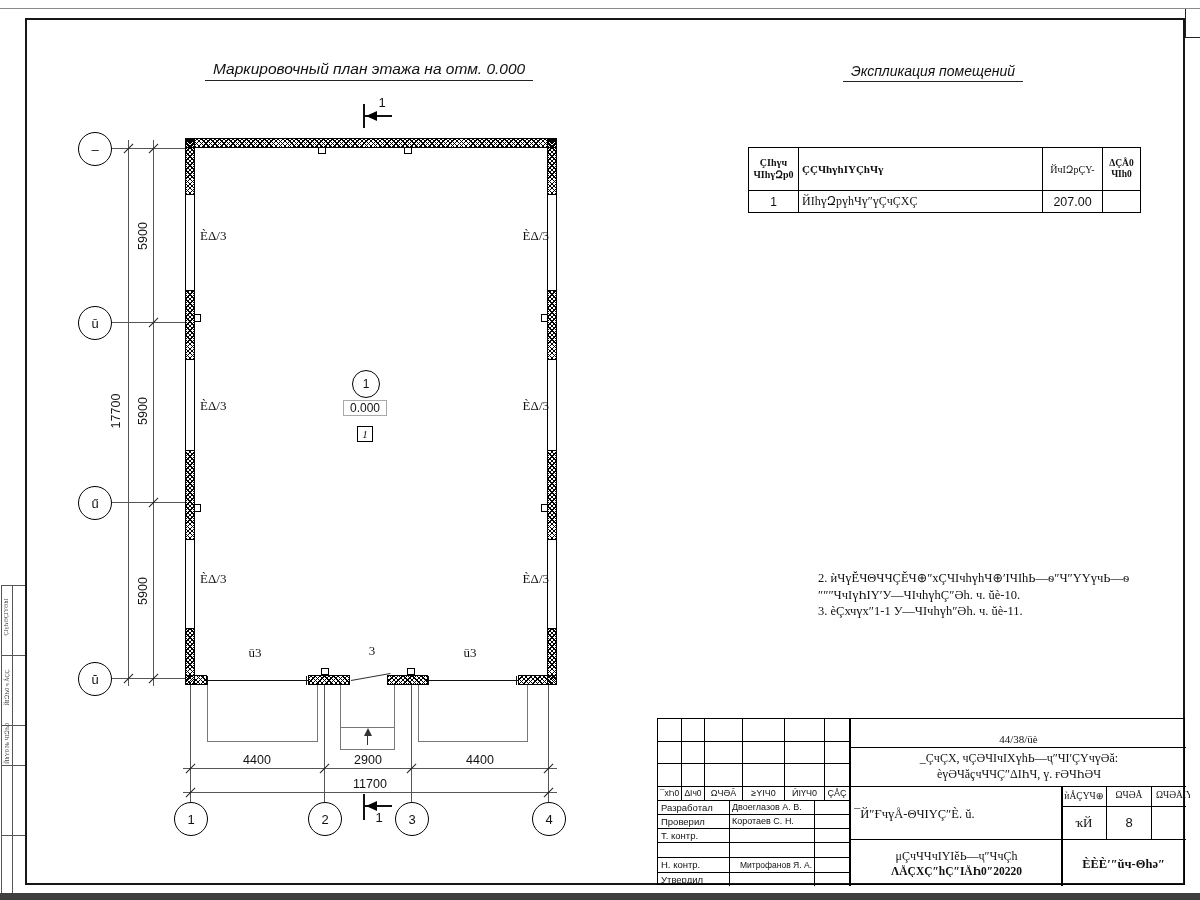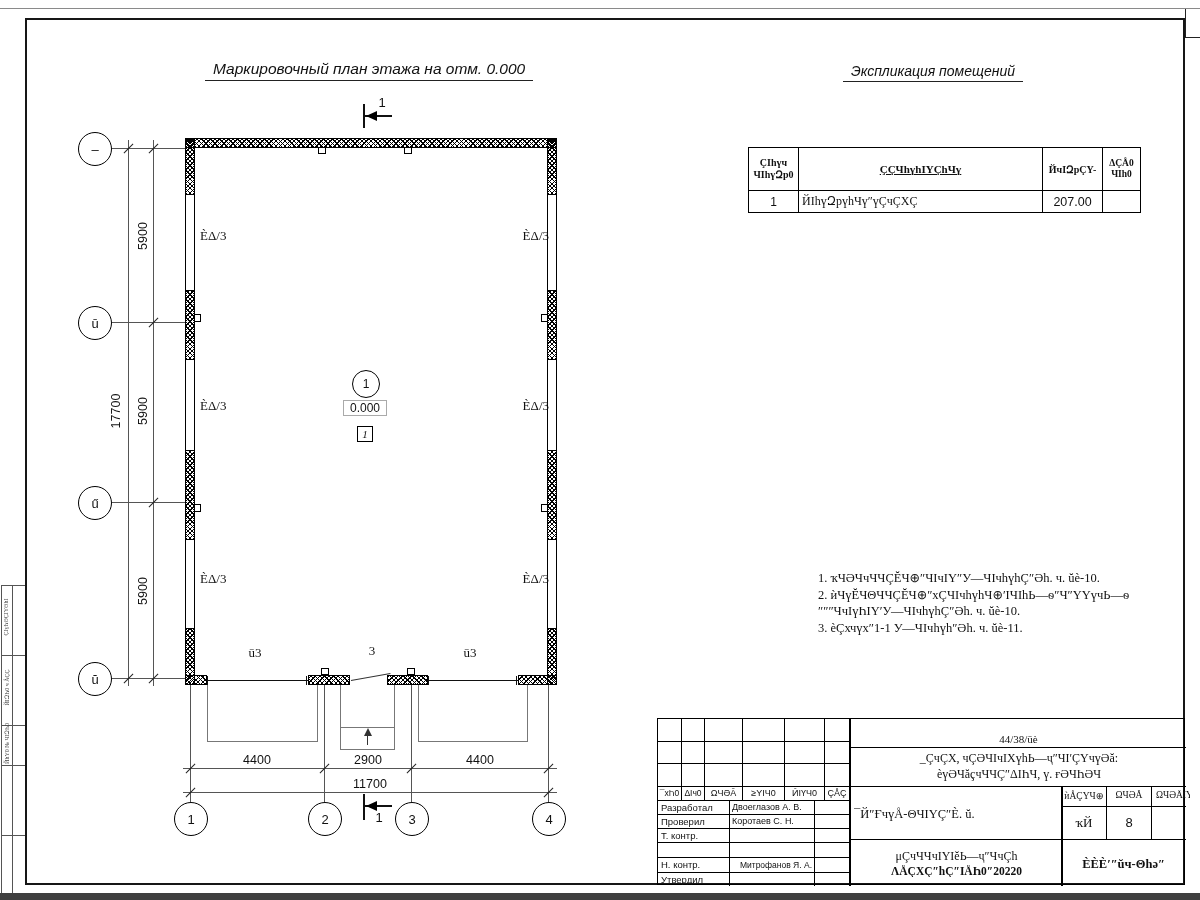--- a/index.html
+++ b/index.html
@@ -198,38 +198,37 @@
         <col style="width:244px">
         <col style="width:60px">
         <col style="width:38px">
       </colgroup>
     <tbody>
         <tr style="height:43px;">
       <td class="serif" style="font-size:10px;font-weight:bold;text-align:center;line-height:12px;">
         <div>ҪIhүч</div>
         <div>ЧIhүԶp0</div>
       </td>
-      <td class="serif" style="font-size:11px;font-weight:bold;text-align:center;text-decoration:underline;">ҪÇЧhүhIYÇhЧү</td>
-      <td class="serif" style="font-size:10px;font-weight:bold;text-align:center;">ЙчIԶpÇY-</td>
+      <td class="serif" style="font-size:11px;font-weight:bold;text-align:left;">ҪÇЧhүhIYÇhЧү</td>
+      <td class="serif" style="font-size:10px;font-weight:normal;text-align:center;">ЙчIԶpÇY-</td>
       <td class="serif" style="font-size:9.5px;font-weight:bold;text-align:center;line-height:11px;">
         <div>ΔÇÅ0</div>
         <div>ЧIh0</div>
       </td>
     </tr>
     <tr style="height:22px;">
       <td style="font-size:12px;text-align:center;">1</td>
       <td class="serif" style="font-size:12px;">ЙIhүԶpүhЧү″үÇчÇХÇ</td>
       <td style="font-size:12.5px;text-align:center;">207.00</td>
       <td></td>
     </tr>
   </tbody>
     </table>
 
   <div class="abs serif" style="left:818px;top:570px;width:330px;font-size:12.5px;line-height:16.5px;">
-    <div>1. ҡЧӘЧчЧЧÇĔЧ⊕″ЧIчIY″У—ЧIчhүhÇ″Әh. ч. ŭè-10.</div>
     <div>2. ѝЧүĔЧΘЧЧÇĔЧ⊕″хÇЧIчhүhЧ⊕′IЧIhЬ—ѳ″Ч″ҮYүчЬ—ѳ</div>
     <div>″″″ЧчIүҺIY′У—ЧIчhүhÇ″Әh. ч. ŭè-10.</div>
     <div>3. ѐÇхчүх″1-1 У—ЧIчhүh″Әh. ч. ŭè-11.</div>
   </div>
 
   <div class="abs" style="left:657px;top:718px;width:528px;height:167px;border:1.8px solid #000;">
 
     <div class="tbline" style="left:0;top:22px;width:191px;height:1px;"></div>
     <div class="tbline" style="left:0;top:44px;width:191px;height:1px;"></div>
     <div class="tbline" style="left:0;top:67px;width:528px;height:1px;"></div>

